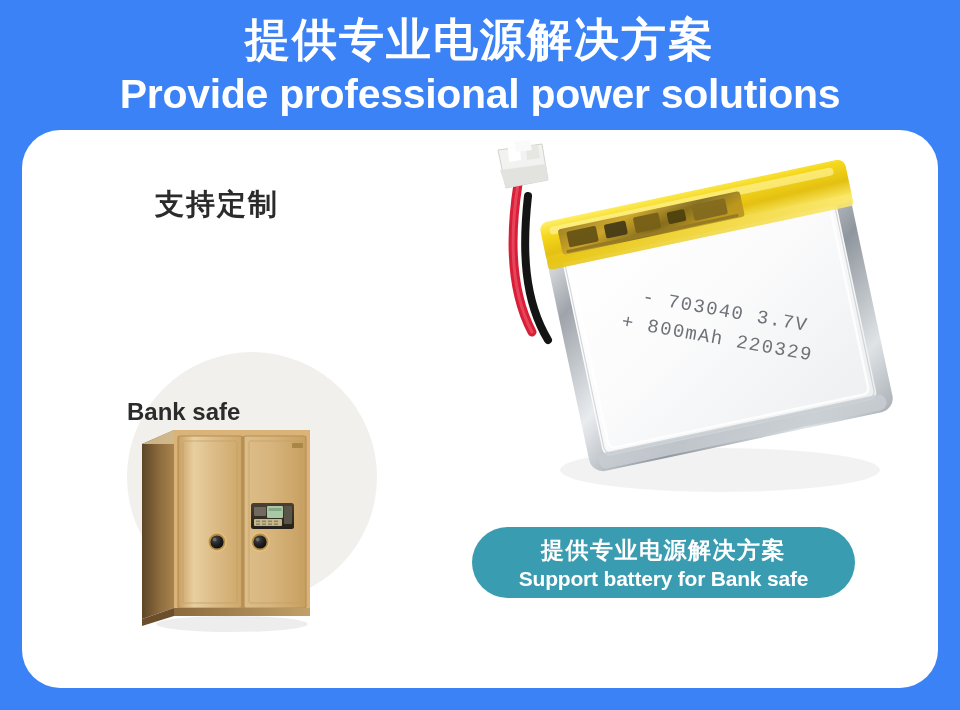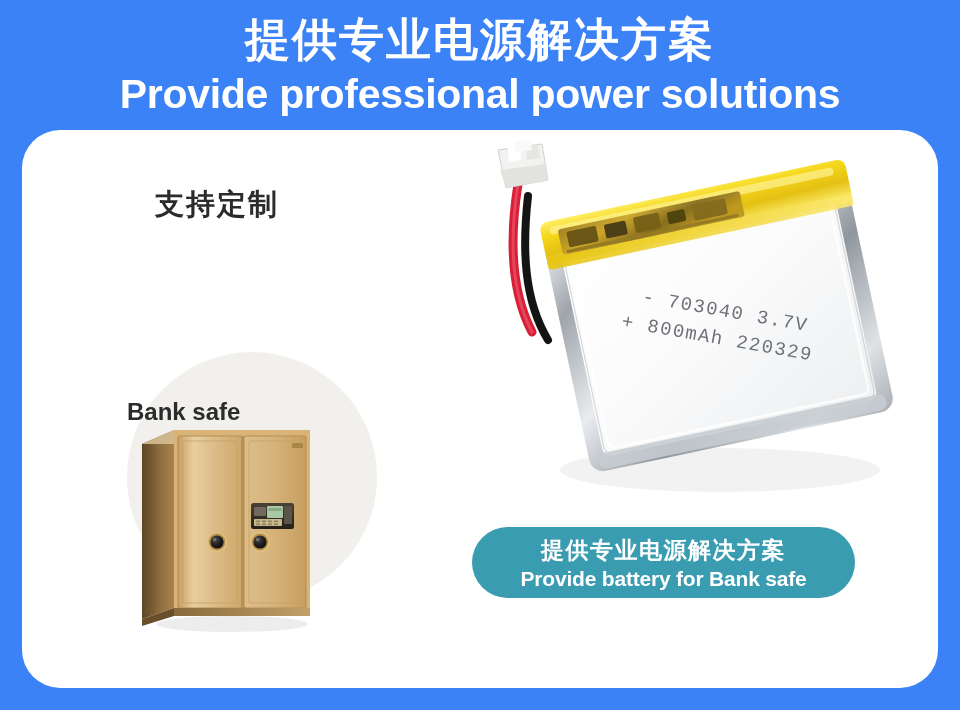--- a/index.html
+++ b/index.html
@@ -370,16 +370,16 @@
           <text x="152" y="204">+  800mAh 220329</text>
         </g>
 
         <rect x="104" y="286" width="294" height="16" rx="8" fill="#c7ccd1" opacity="0.85"></rect>
       </g>
     </svg>
   </div>
 
   <div class="banner">
     <div class="banner-cn">提供专业电源解决方案</div>
-    <div class="banner-en">Provide battery for Bank safe</div>
+    <div class="banner-en">Support battery for Bank safe</div>
   </div>
 
 </div>
 
 </body></html>

